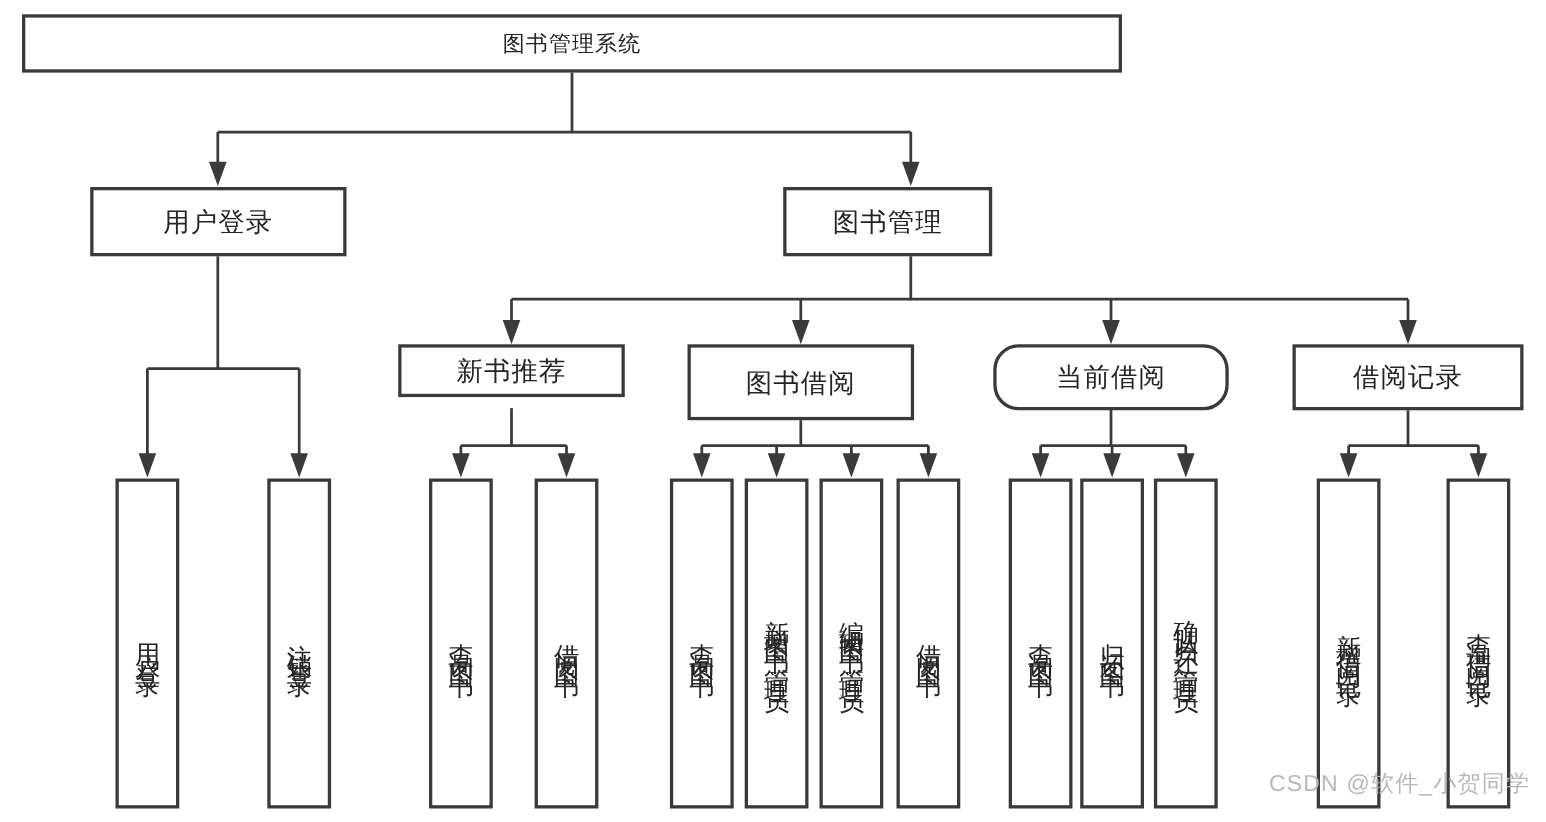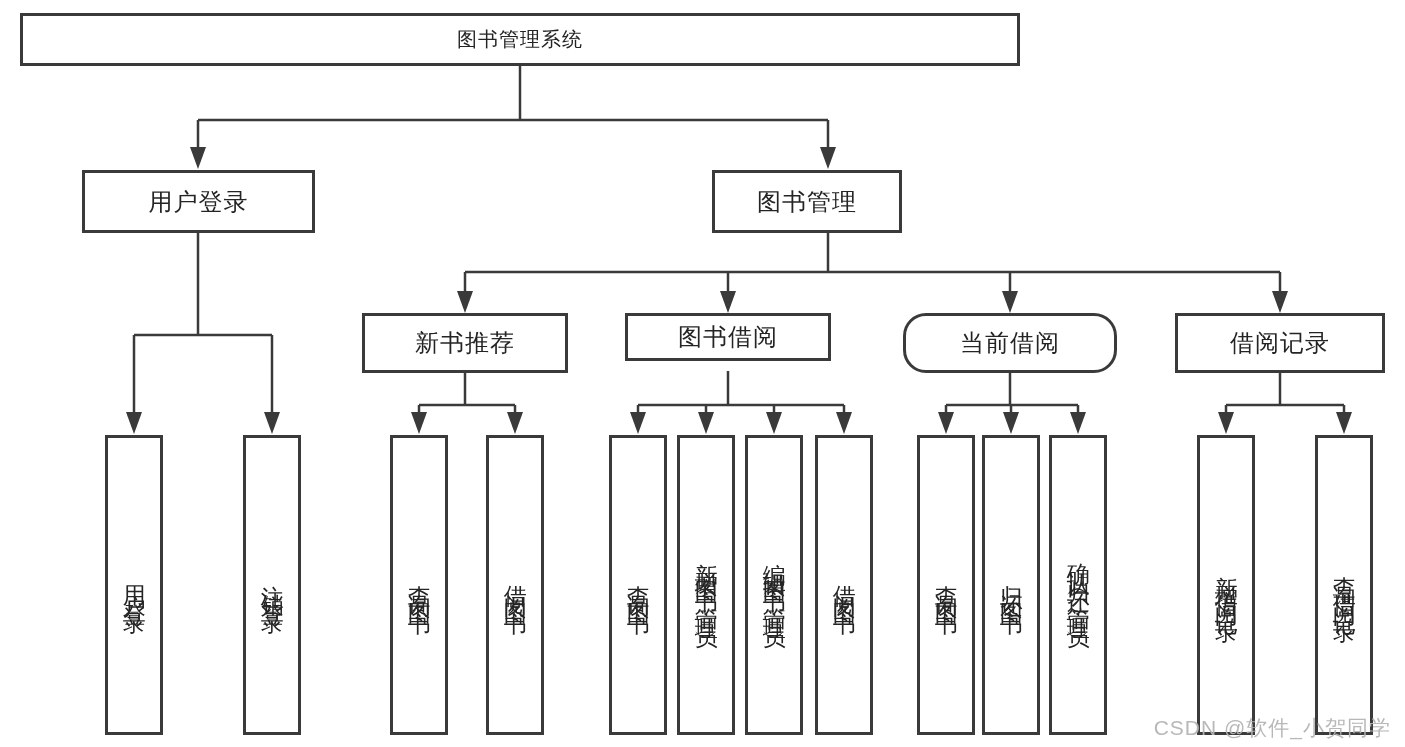--- a/index.html
+++ b/index.html
@@ -25,21 +25,21 @@
   .leaf{width:58px;height:300px;top:435px;}
   .leaf .vtext{
     writing-mode:vertical-lr;
     text-orientation:mixed;
     font-size:23px;
     letter-spacing:9px;
     line-height:1.1;
   }
   .watermark{
     position:absolute;
-    right:14px;bottom:5px;
+    right:14px;bottom:21px;
     z-index:3;
     font-size:21px;
     color:rgba(180,180,180,0.95);
     letter-spacing:1px;
     white-space:nowrap;
   }
   line{stroke:#3a3a3a;stroke-width:2.5px;}
   polygon{fill:#3a3a3a;}
 </style>
 </head>
@@ -113,24 +113,24 @@
     <span>图书管理系统</span>
   </div>
 
   <div class="node hnode" style="left:82px;top:170px;width:233px;height:63px;">
     <span>用户登录</span>
   </div>
   <div class="node hnode" style="left:712px;top:170px;width:190px;height:63px;">
     <span>图书管理</span>
   </div>
 
-  <div class="node hnode" style="left:362px;top:313px;width:206px;height:60px;">
+  <div class="node hnode" style="left:362px;top:313px;width:206px;height:48px;">
     <span>新书推荐</span>
   </div>
-  <div class="node hnode" style="left:625px;top:313px;width:206px;height:48px;">
+  <div class="node hnode" style="left:625px;top:313px;width:206px;height:69px;">
     <span>图书借阅</span>
   </div>
   <div class="node hnode" style="left:903px;top:313px;width:214px;height:60px;border-radius:23px;">
     <span>当前借阅</span>
   </div>
   <div class="node hnode" style="left:1175px;top:313px;width:210px;height:60px;">
     <span>借阅记录</span>
   </div>
 
   <div class="node leaf" style="left:105px;">

